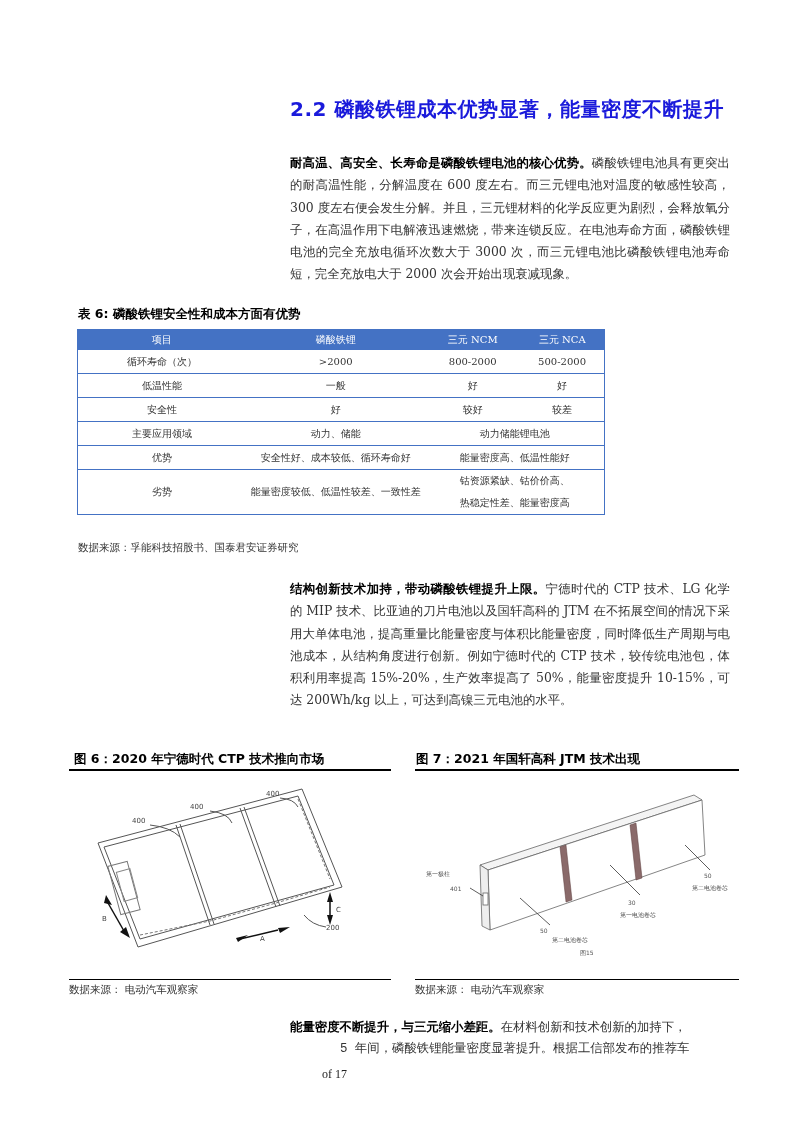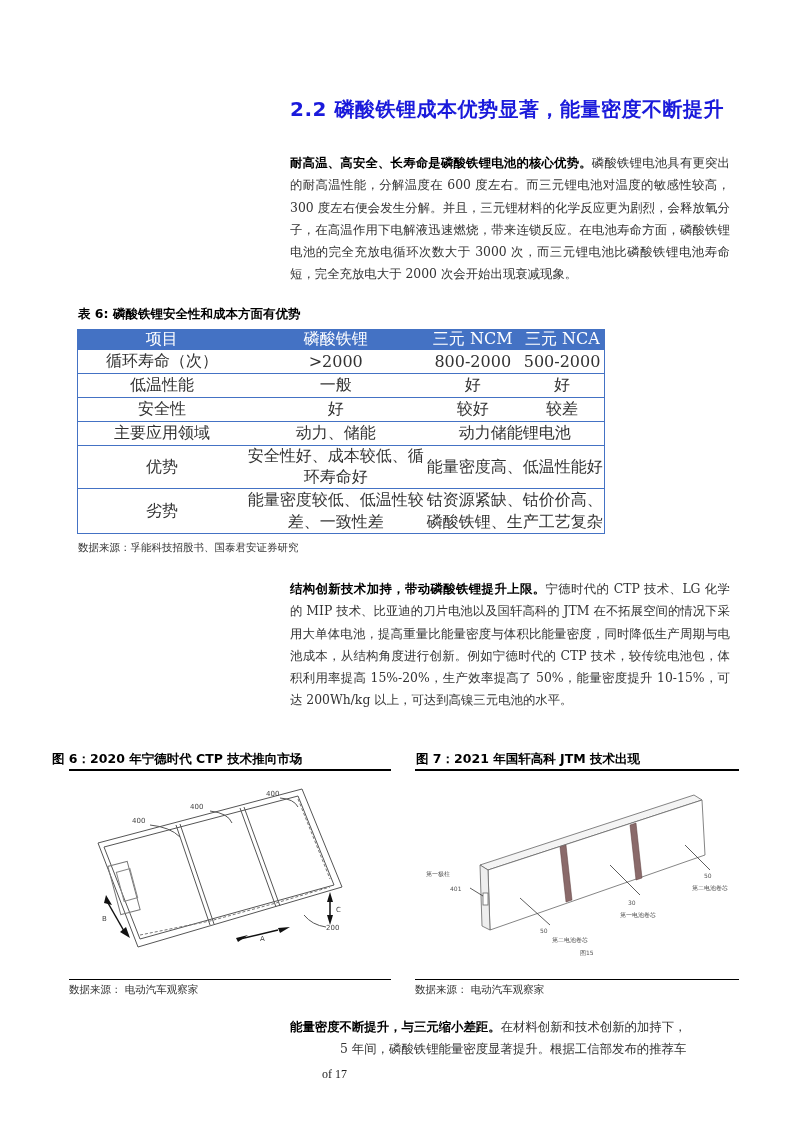--- a/index.html
+++ b/index.html
@@ -6,35 +6,35 @@
   body { width: 793px; height: 1122px; position: relative; overflow: hidden;
          font-family: "DejaVu Serif", "Liberation Serif", serif; color: #222; }
   .abs { position: absolute; }
   .section-title { left: 290px; top: 96px; font-size: 20px; font-weight: bold; color: #1a1adb;
                    font-family: "DejaVu Sans", sans-serif; letter-spacing: 0.5px; }
   .para { left: 290px; width: 440px; font-size: 12.4px; line-height: 22.3px; text-align: justify; color: #333; }
   .para b { color: #000; font-family: "DejaVu Sans", sans-serif; }
   .para1 { top: 152px; }
   .para2 { top: 578px; }
   .para3 { top: 1016px; }
-  .para3 .indent { display: block; padding-left: 50px; }
+  .para3 .indent { display: block; padding-left: 50px; font-family: Liberation Mono, monospace; }
   .table-title { left: 78px; top: 306px; font-size: 12.5px; font-weight: bold; color: #000;
                  font-family: "DejaVu Sans", sans-serif; text-align: right; }
   table.cmp { position: absolute; left: 77px; top: 329px; width: 528px; border-collapse: collapse;
-              font-size: 16px; color: #333; }
+              font-size: 10px; color: #333; }
   table.cmp th { background: #4472c4; color: #ffffff; font-weight: normal; height: 21px; padding: 0;
                  border-left: 1px solid #4472c4; border-right: 1px solid #4472c4; }
   table.cmp td { height: 23px; text-align: center; padding: 0; border-bottom: 1.5px solid #4472c4; }
   table.cmp tr td:first-child { border-left: 1.5px solid #4472c4; }
   table.cmp tr td:last-child { border-right: 1.5px solid #4472c4; }
   table.cmp td.span2 { line-height: 22px; height: 44px; }
   .source { font-size: 10.5px; color: #333; }
   .src-table { left: 78px; top: 541px; }
   .fig-title { font-size: 12.5px; font-weight: bold; color: #000; font-family: "DejaVu Sans", sans-serif; }
-  .fig6-title { left: 52px; top: 751px; }
+  .fig6-title { left: 74px; top: 751px; }
   .fig7-title { left: 416px; top: 751px; }
   .rule { height: 2px; background: #000; }
   .rule6 { left: 69px; top: 769px; width: 322px; }
   .rule7 { left: 415px; top: 769px; width: 324px; }
   .rule-thin { height: 1px; background: #000; }
   .rule6b { left: 69px; top: 979px; width: 322px; }
   .rule7b { left: 415px; top: 979px; width: 324px; }
   .src6 { left: 69px; top: 983px; }
   .src7 { left: 415px; top: 983px; }
   .fig6-img { left: 80px; top: 775px; width: 300px; height: 200px; }
@@ -85,21 +85,21 @@
       <td colspan="2">动力储能锂电池</td>
     </tr>
     <tr>
       <td>优势</td>
       <td>安全性好、成本较低、循环寿命好</td>
       <td colspan="2">能量密度高、低温性能好</td>
     </tr>
     <tr>
       <td class="span2">劣势</td>
       <td class="span2">能量密度较低、低温性较差、一致性差</td>
-      <td colspan="2" class="span2"><span>钴资源紧缺、钴价价高、</span><br><span>磷酸铁锂、生产工艺复杂</span></td>
+      <td colspan="2" class="span2"><span>钴资源紧缺、钴价价高、</span><br><span>热稳定性差、能量密度高</span></td>
     </tr>
   </tbody>
 </table>
 
 <div class="abs source src-table">数据来源：孚能科技招股书、国泰君安证券研究</div>
 
 <div class="abs para para2"><b>结构创新技术加持，带动磷酸铁锂提升上限。</b><span>宁德时代的 CTP 技术、LG 化学的 MIP 技术、比亚迪的刀片电池以及国轩高科的 JTM 在不拓展空间的情况下采用大单体电池，提高重量比能量密度与体积比能量密度，同时降低生产周期与电池成本，从结构角度进行创新。例如宁德时代的 CTP 技术，较传统电池包，体积利用率提高 15%-20%，生产效率提高了 50%，能量密度提升 10-15%，可达 200Wh/kg 以上，可达到高镍三元电池的水平。</span></div>
 
 <div class="abs fig-title fig6-title">图 6：2020 年宁德时代 CTP 技术推向市场</div>
 <div class="abs rule rule6"></div>

